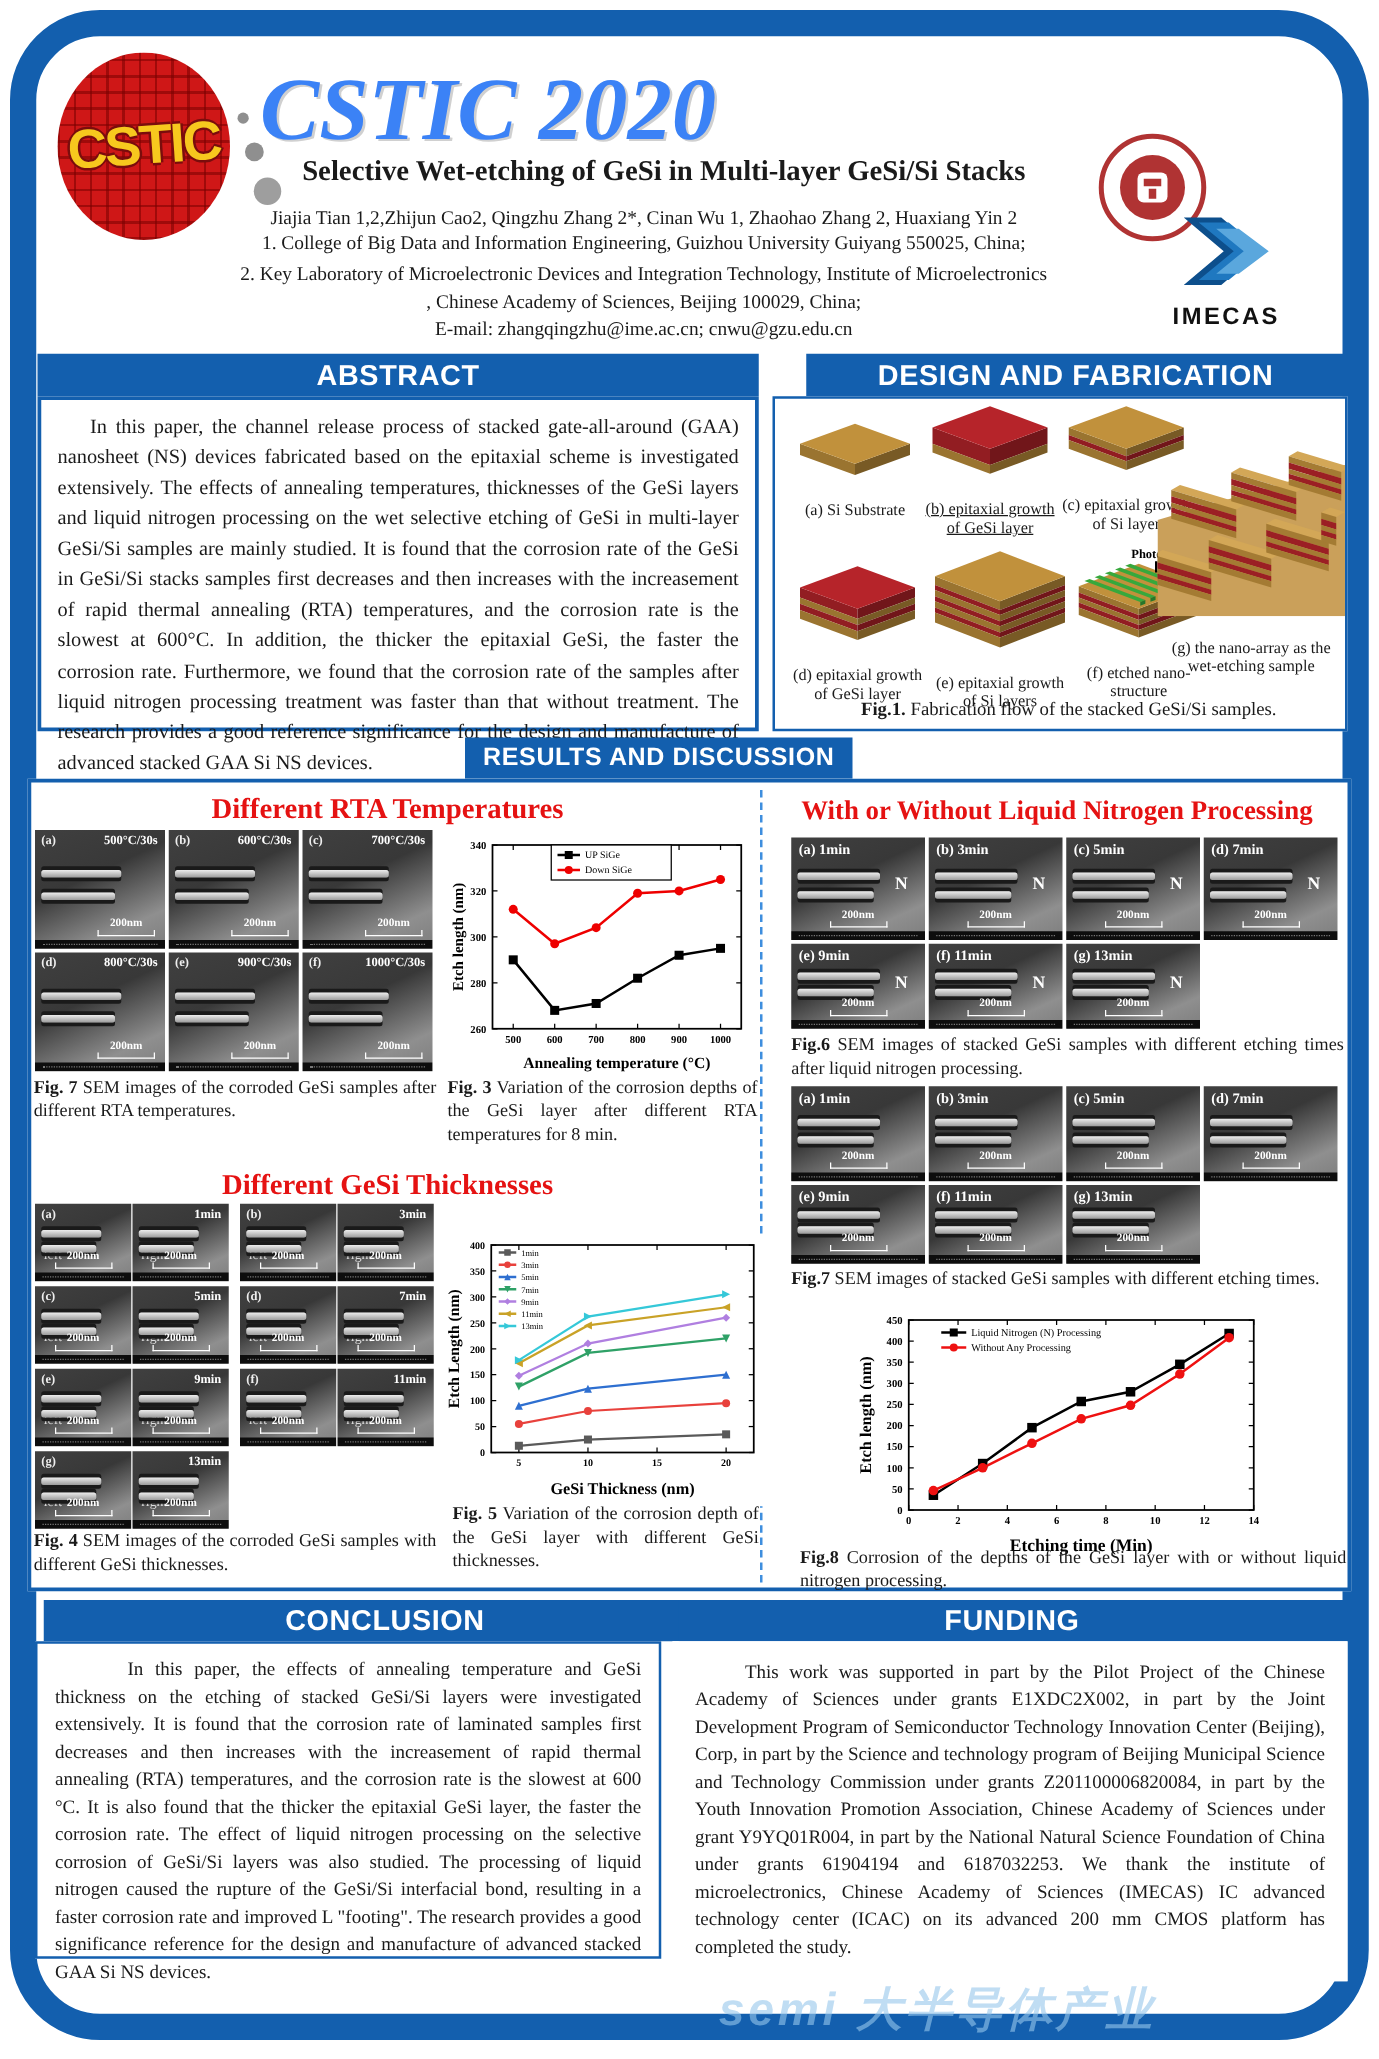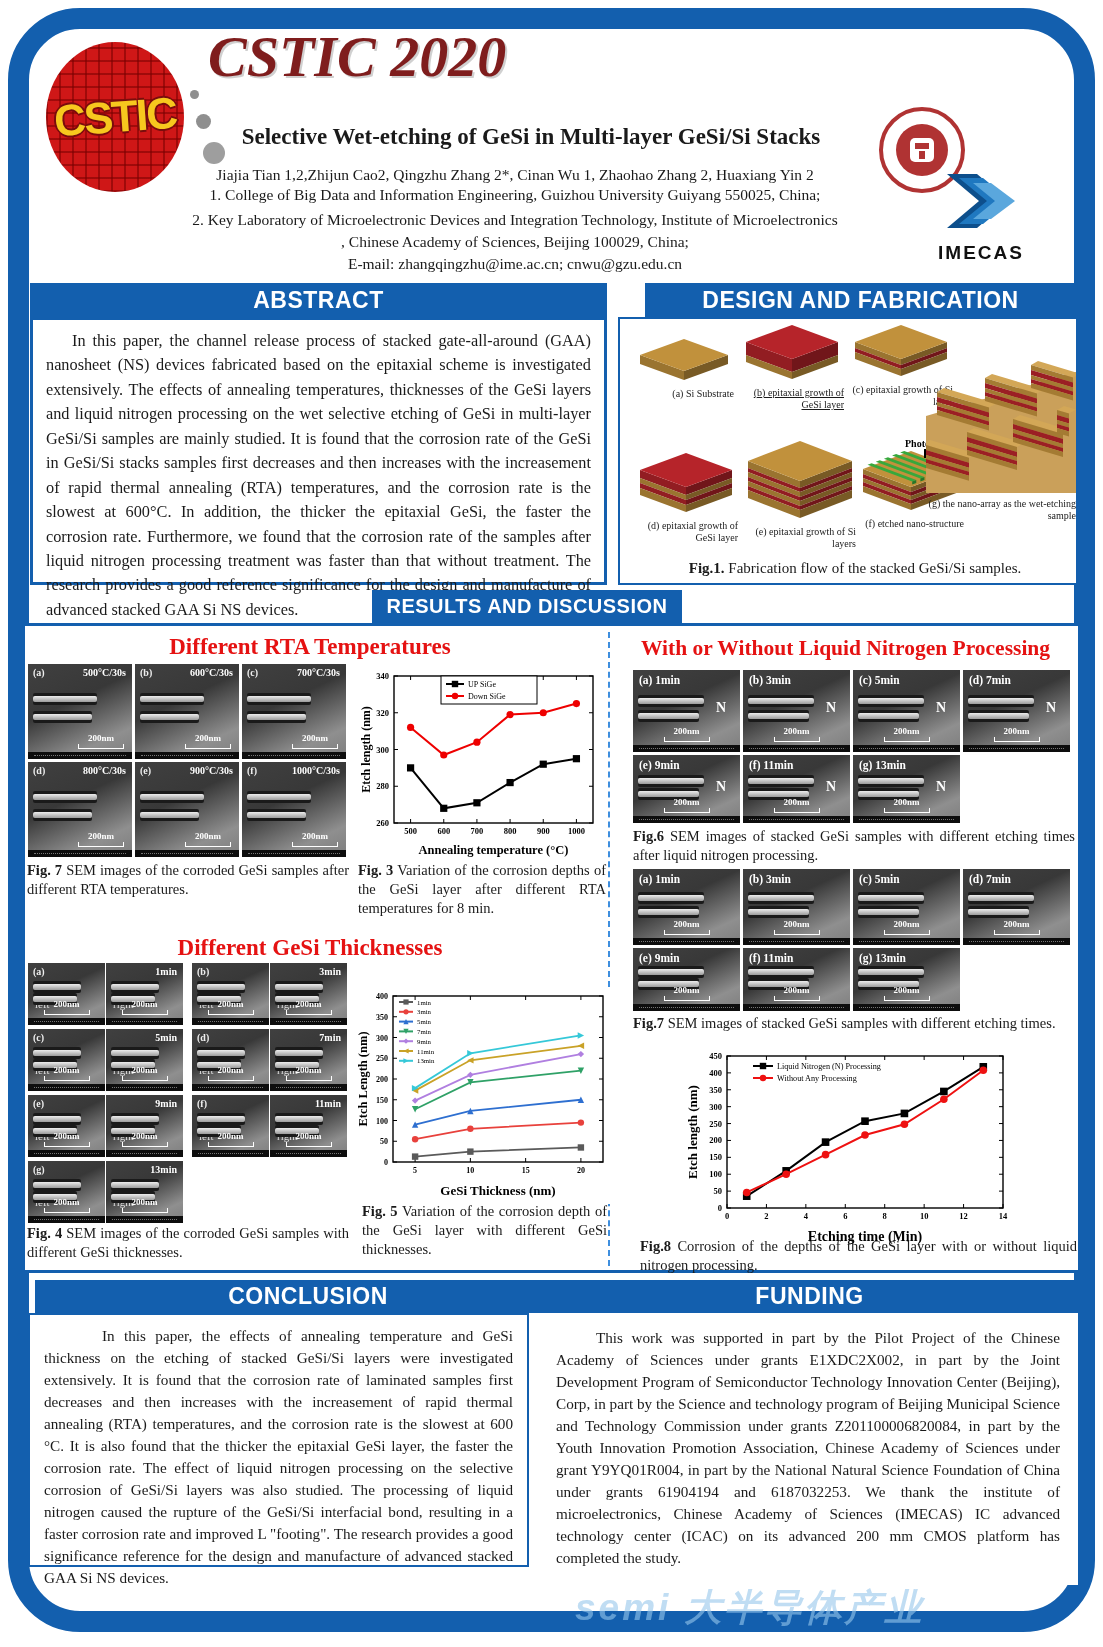--- a/index.html
+++ b/index.html
@@ -11,29 +11,29 @@
   .paratext{position:absolute;text-align:justify;box-sizing:border-box;}
   .cap{position:absolute;font-size:14.5px;line-height:1.32;text-align:justify;}
   .cap b{font-weight:bold;}
   
   .cstic-logo{position:absolute;left:46px;top:42px;width:138px;height:150px;border-radius:50%;
     background:repeating-linear-gradient(0deg,rgba(120,0,0,.55) 0 2px,transparent 2px 13px),repeating-linear-gradient(90deg,rgba(120,0,0,.55) 0 2px,transparent 2px 13px),#cf1717;
     display:flex;align-items:center;justify-content:center;}
   .cstic-logo span{font-family:"Liberation Sans",sans-serif;font-weight:bold;font-size:44px;color:#f7c81e;
     text-shadow:-2px 0 #7a0d0d,2px 0 #7a0d0d,0 -2px #7a0d0d,0 2px #7a0d0d;letter-spacing:-2px;transform:rotate(-4deg);}
   .dot{position:absolute;border-radius:50%;background:#8f8f8f;}
-  .conf-title{position:absolute;left:208px;top:23px;width:520px;font-size:58px;font-weight:bold;font-style:italic;color:#7f1d1d;text-shadow:2px 2px 0 rgba(150,150,150,.45);}
+  .conf-title{position:absolute;left:208px;top:48px;width:520px;font-size:71px;font-weight:bold;font-style:italic;color:#3b82f6;text-shadow:2px 2px 0 rgba(150,150,150,.45);}
   .paper-title{position:absolute;left:146px;top:124px;width:770px;text-align:center;font-size:23px;font-weight:bold;}
   .hline{position:absolute;left:110px;width:810px;text-align:center;font-size:15.5px;}
   .gzu-seal{position:absolute;left:878px;top:106px;width:88px;height:88px;}
   .imecas{position:absolute;left:926px;top:166px;width:110px;text-align:center;}
   .imecas .txt{font-family:"Liberation Sans",sans-serif;font-weight:bold;font-size:19px;letter-spacing:2px;color:#111;margin-top:2px;}
   
   .fstep{position:absolute;text-align:center;}
-  .flabel{font-size:10px;line-height:1.18;margin-top:1px;text-align:right;}
+  .flabel{font-size:13px;line-height:1.18;margin-top:12px;}
   .presist{position:absolute;font-weight:bold;font-size:10px;color:#000;font-family:"Liberation Serif",serif;}
   .parrow{position:absolute;width:2px;height:9px;background:#000;}
   
   .vdash{position:absolute;border-left:2px dashed #3e8ede;}
   .sem{position:relative;background:linear-gradient(155deg,#404040 0%,#383838 40%,#8f8f8f 78%,#7d7d7d 100%);overflow:hidden;flex:none;font-family:"Liberation Serif",serif;box-sizing:border-box;}
   .sem .sid{position:absolute;top:3px;left:5px;color:#eee;font-weight:bold;font-size:10px;}
   .sem .slab{position:absolute;top:3px;right:6px;color:#fff;font-weight:bold;font-size:10px;}
   .sem .sidlabel{position:absolute;top:4px;left:6px;color:#fff;font-weight:bold;font-size:11.5px;}
   .sem .scorner{position:absolute;bottom:15px;left:7px;color:#ddd;font-size:11px;}
   .sem .snmark{position:absolute;top:36%;right:13%;color:#fff;font-weight:bold;font-size:14px;}

